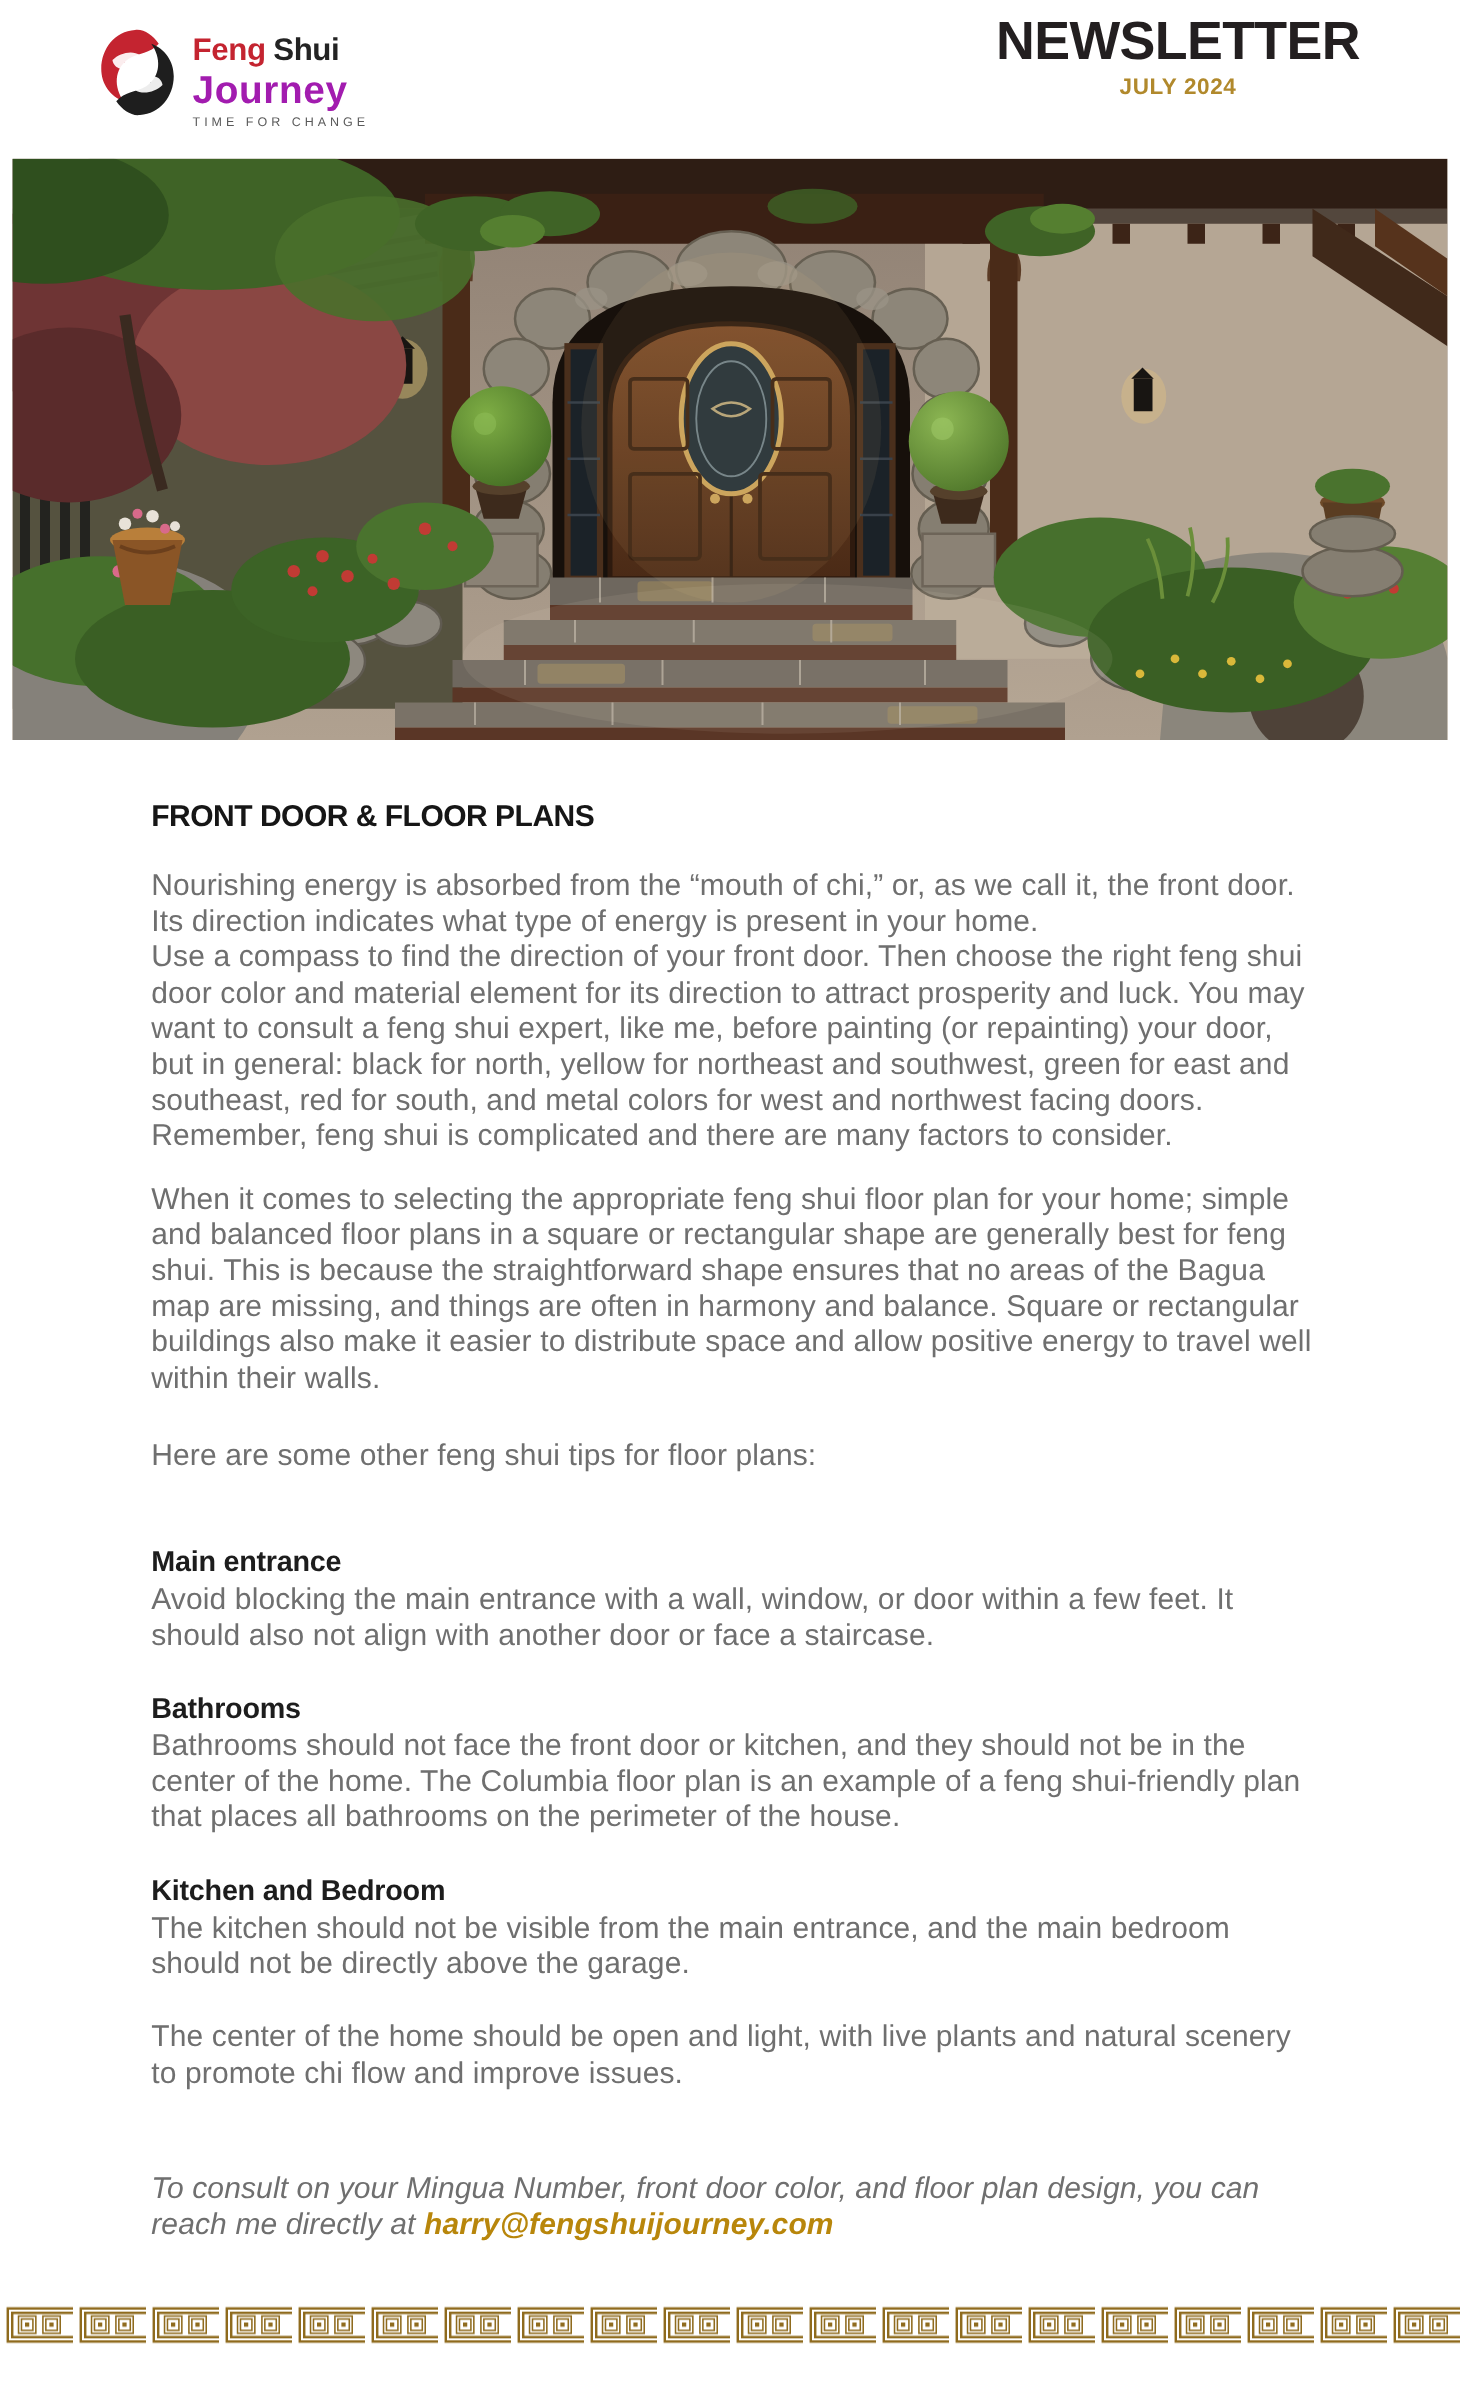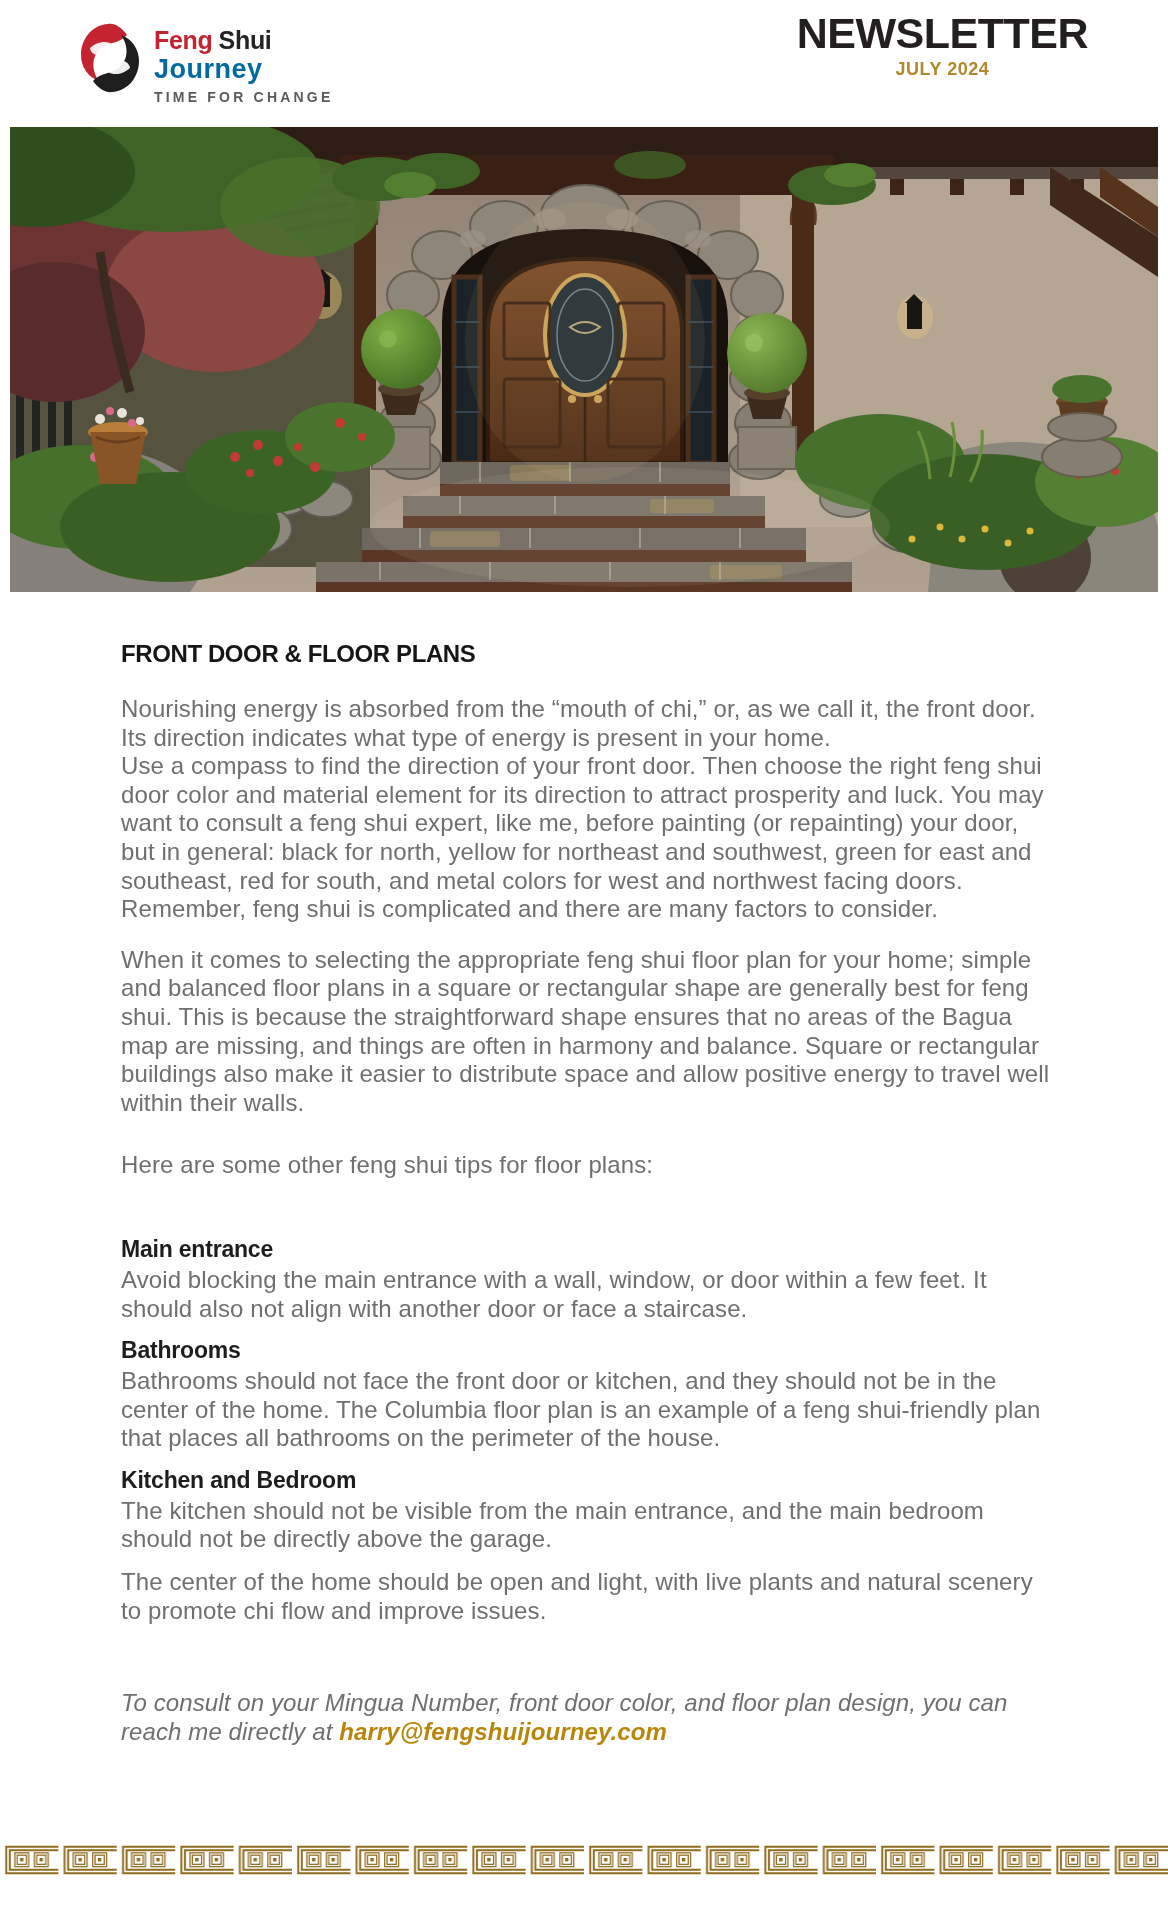--- a/index.html
+++ b/index.html
@@ -6,38 +6,38 @@
   .page{position:relative;width:1168px;height:1920px;background:#fff;overflow:hidden;
         font-family:"Liberation Sans", sans-serif;}
 
   
   .header{position:relative;height:127px;background:#fff;}
   .logo{position:absolute;left:78px;top:16px;display:flex;align-items:flex-start;}
   .logo-text{margin-left:12px;line-height:1;}
   .logo-line1{font-size:25px;font-weight:800;letter-spacing:-0.3px;margin-top:12px;}
   .logo-feng{color:#C42430;}
   .logo-shui{color:#232323;margin-left:6px;}
-  .logo-line2{font-size:27px;font-weight:800;color:#0369a1;letter-spacing:0.5px;margin-top:3px;}
-  .logo-tagline{font-size:14px;font-weight:700;color:#5a5a5a;letter-spacing:3.2px;margin-top:7px;}
+  .logo-line2{font-size:31px;font-weight:800;color:#a21caf;letter-spacing:0.5px;margin-top:3px;}
+  .logo-tagline{font-size:10px;font-weight:400;color:#5a5a5a;letter-spacing:3.2px;margin-top:7px;}
   .masthead{position:absolute;right:80px;top:12px;text-align:center;}
   .masthead-title{font-size:43px;font-weight:800;color:#231f20;letter-spacing:-0.5px;line-height:1;}
   .masthead-date{font-size:18px;font-weight:700;color:#B1892C;margin-top:4px;letter-spacing:0.5px;}
 
   
   .hero{position:relative;margin:0 10px;width:1148px;height:465px;overflow:hidden;background:#a5988a;}
   .hero svg{display:block;}
 
   
   .article{padding:48px 0 0 121px;width:930px;}
   .article h1{font-size:24px;font-weight:800;color:#161616;letter-spacing:-0.4px;margin:0 0 27px 0;}
   .body-p{margin:0;font-size:24px;line-height:28.6px;color:#6F6F6F;letter-spacing:0.1px;}
   .p-group{margin:0;}
   .mt22{margin-top:22px;}
   .mt34{margin-top:34px;}
-  .tip{margin-top:14px;}
+  .tip{margin-top:30px;}
   .tip-first{margin-top:56px;}
   .tip h3{font-size:23px;font-weight:800;color:#1d1d1d;margin:0 0 3px 0;letter-spacing:-0.2px;}
   .closing{margin-top:64px;font-style:italic;}
   .email{color:#B8860B;font-weight:800;text-decoration:none;cursor:pointer;}
 
   
   .footer-border{position:absolute;left:0;top:1843px;width:1168px;height:34px;}
 </style>
 </head>
 <body>

